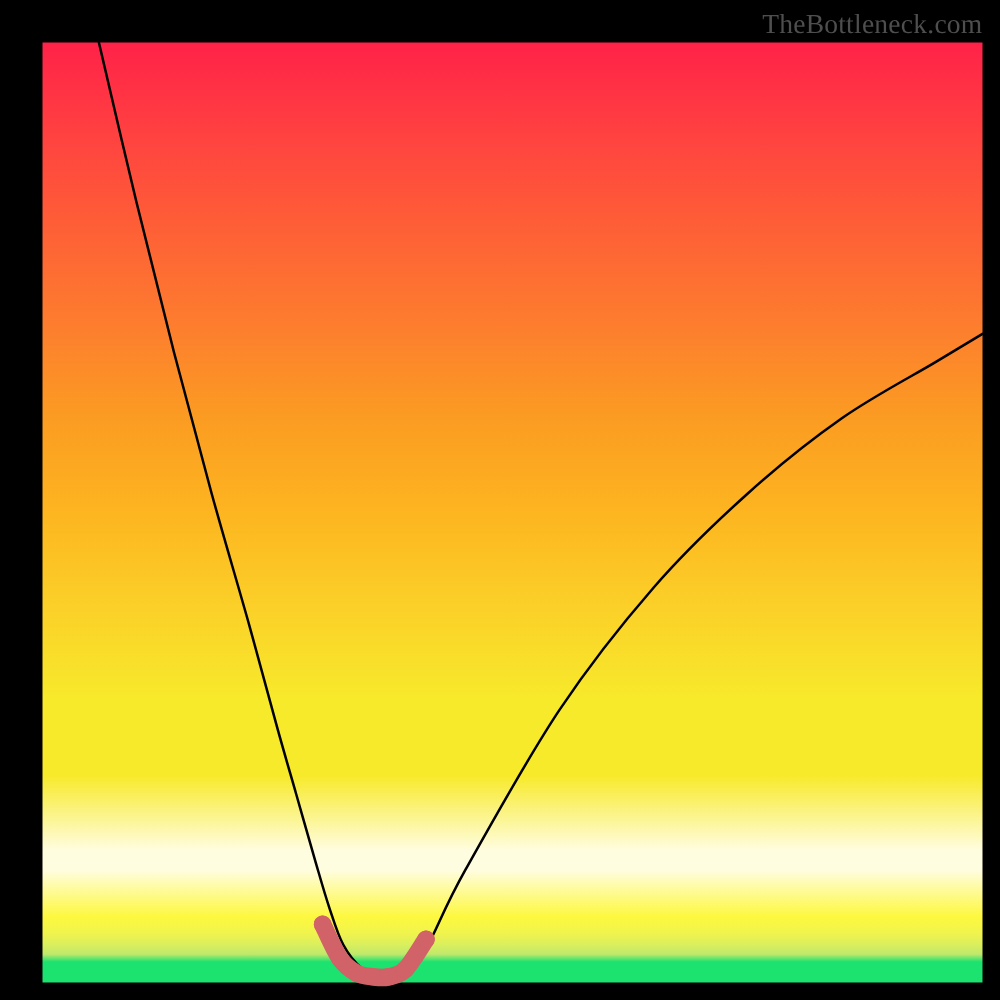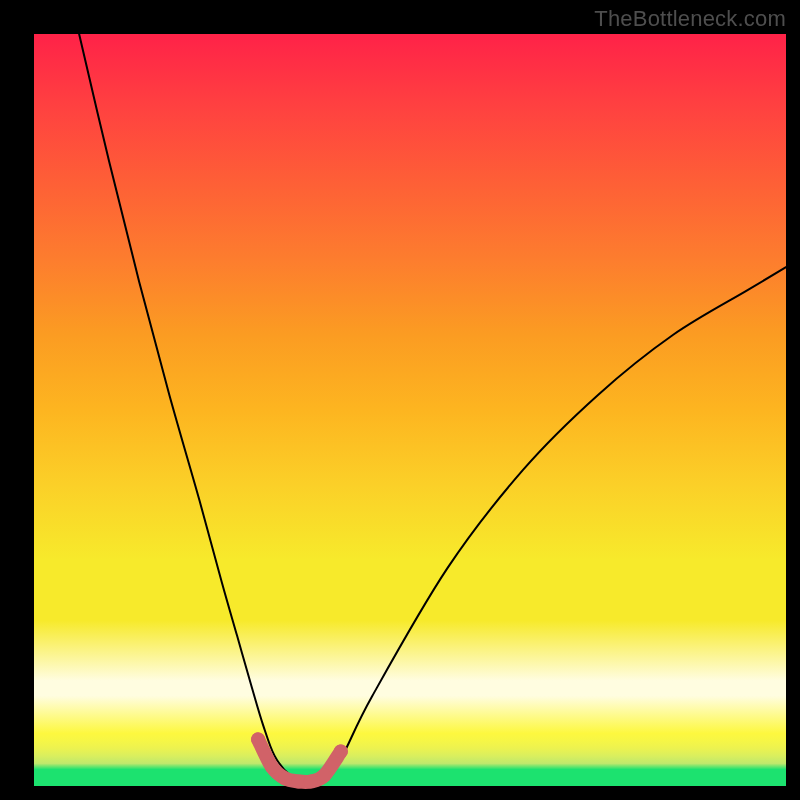--- a/index.html
+++ b/index.html
@@ -11,20 +11,21 @@
     overflow: hidden;
     font-family: Arial, Helvetica, sans-serif;
   }
   .frame {
     position: absolute;
     left: 0;
     top: 0;
     width: 800px;
     height: 800px;
     background: #000;
+    font-family: Liberation Serif, serif;
   }
   .plot {
     position: absolute;
     left: 34px;
     top: 34px;
     width: 752px;
     height: 752px;
     
     background: linear-gradient(
       to top,

